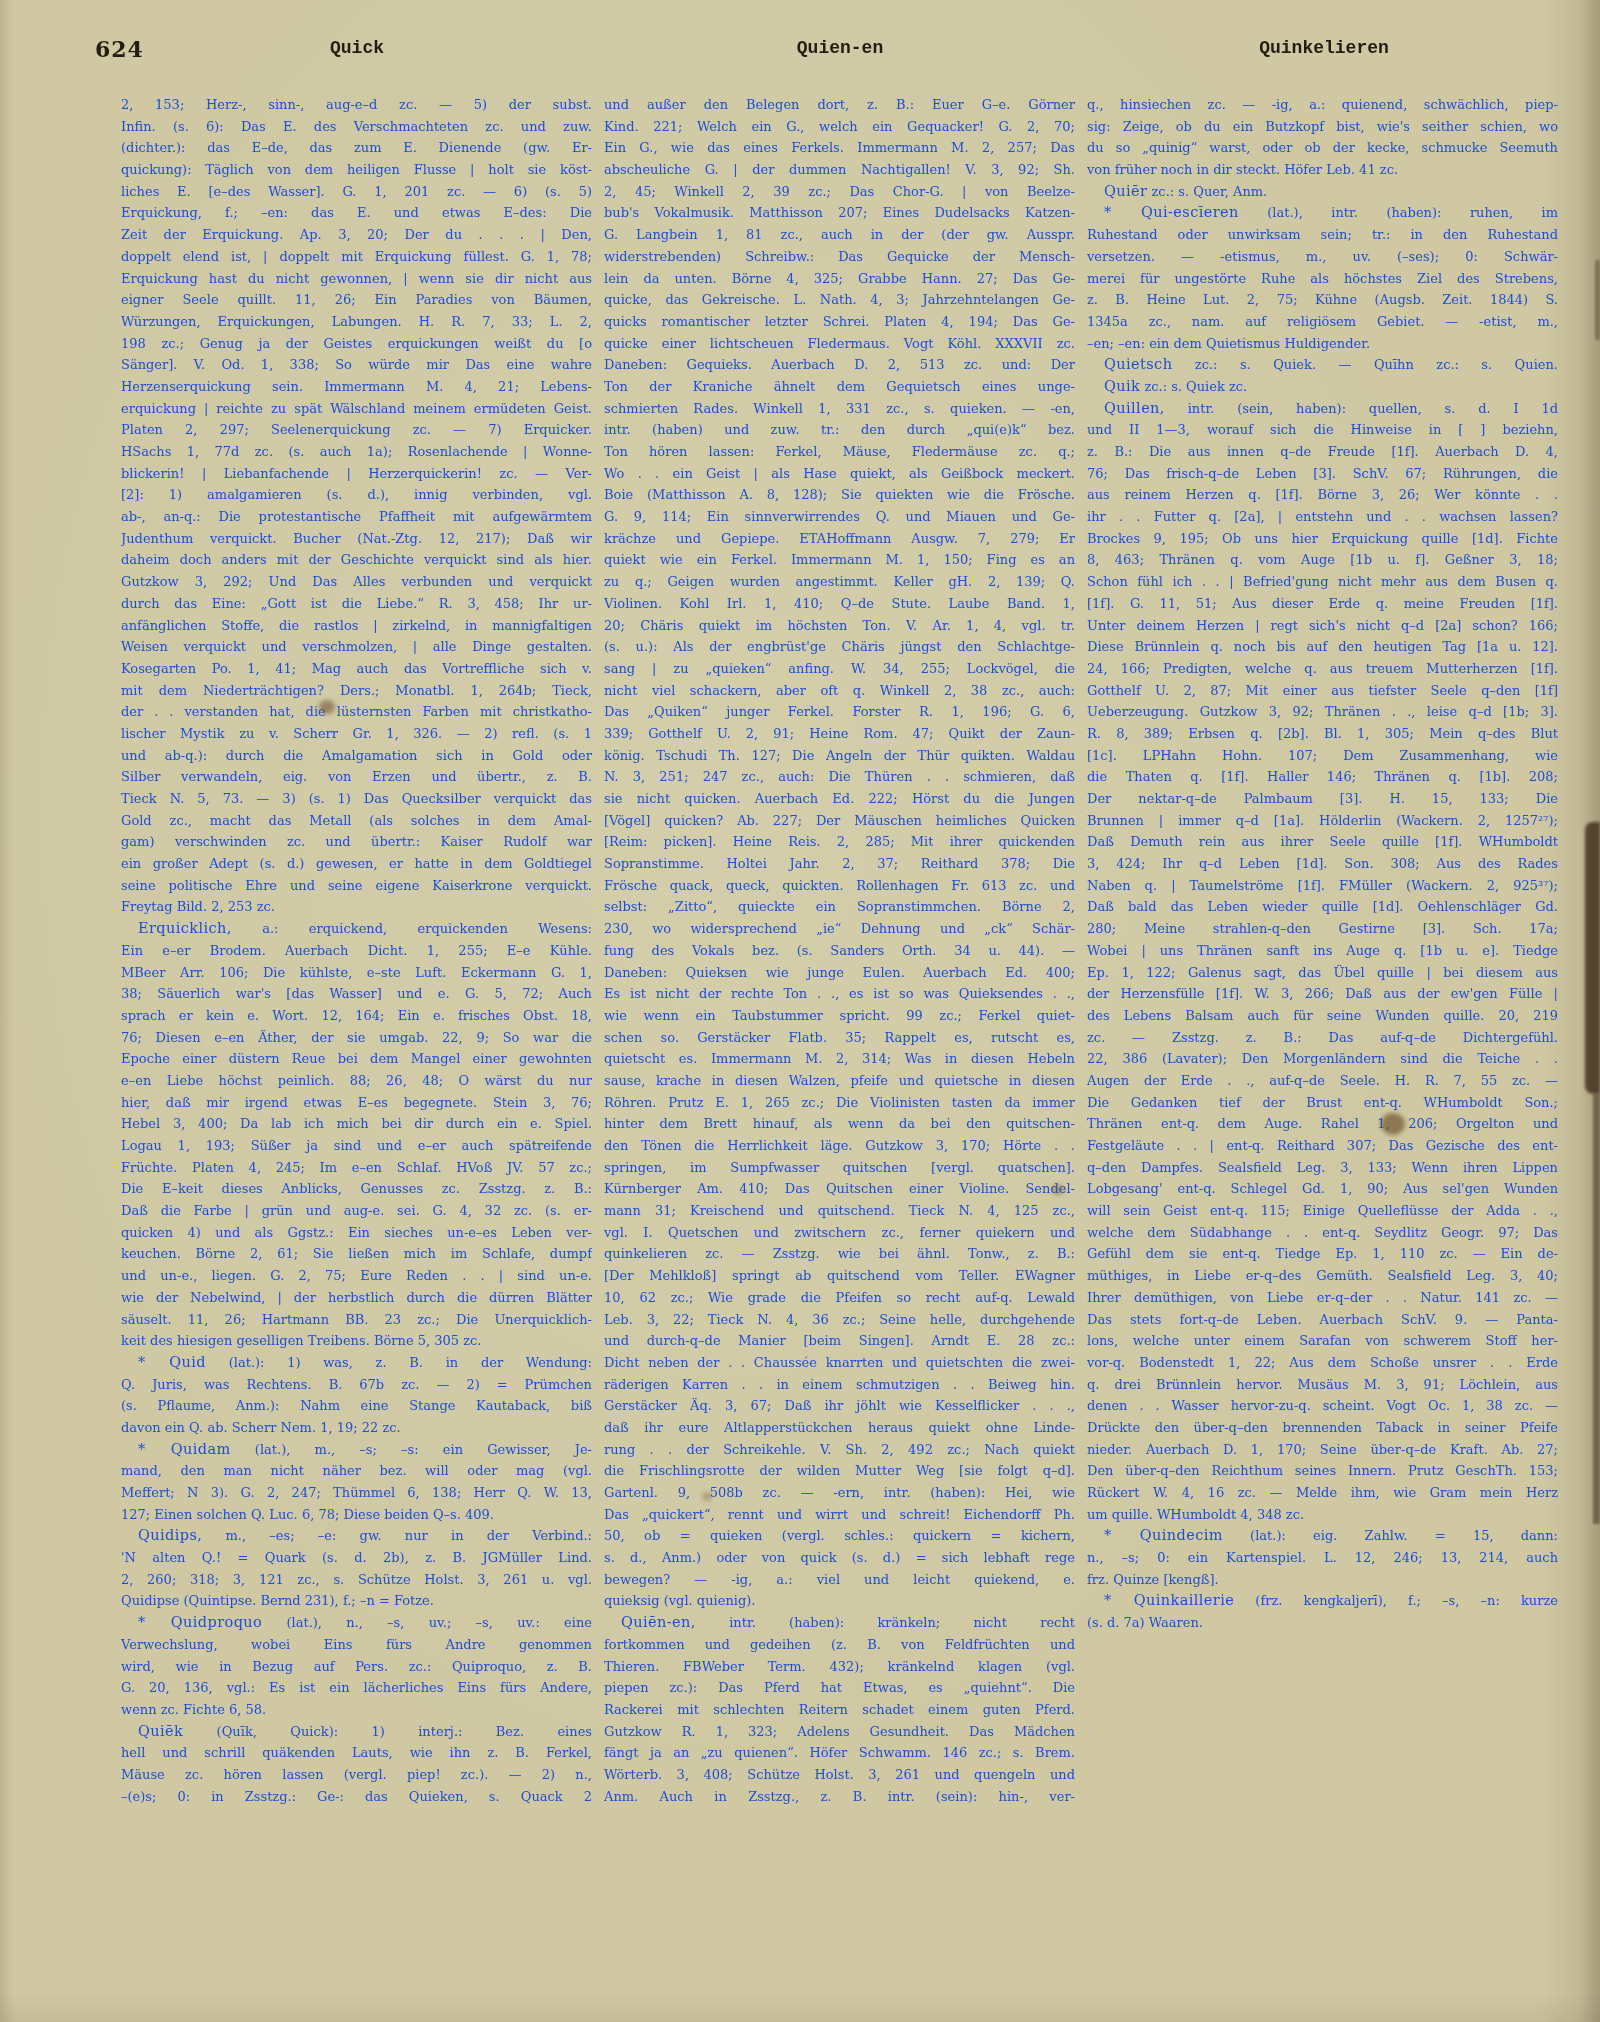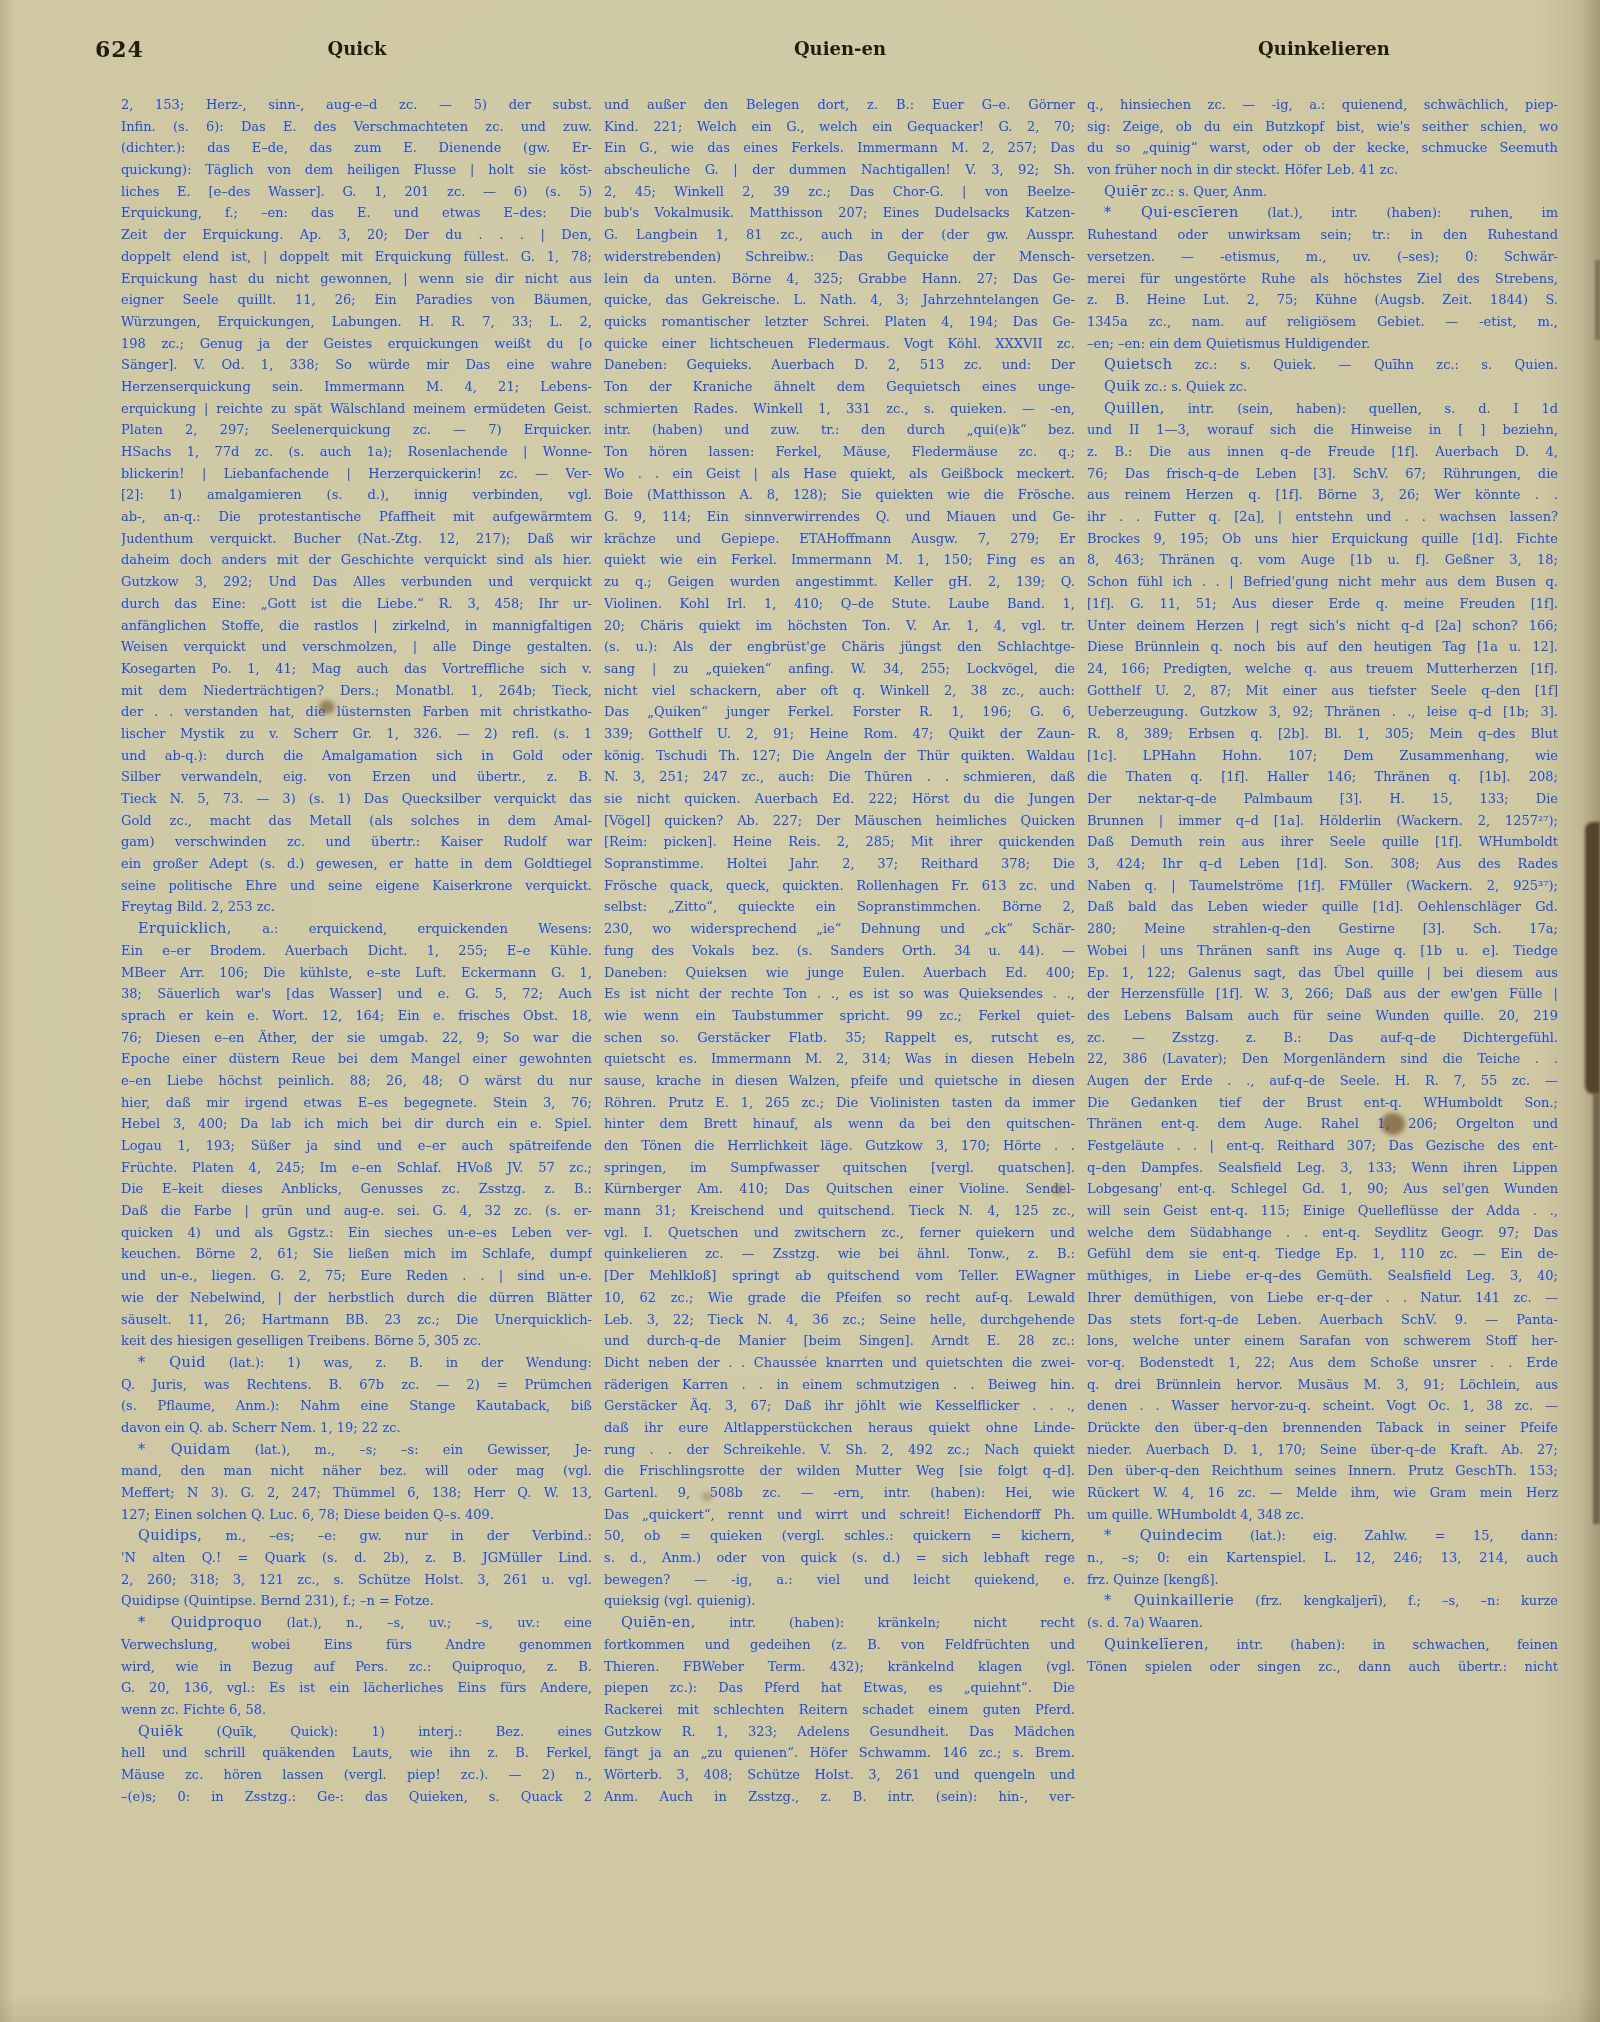--- a/index.html
+++ b/index.html
@@ -12,21 +12,21 @@
     position:absolute;inset:0;
     background:
       radial-gradient(ellipse at 45% 40%, rgba(255,255,240,0.10), rgba(0,0,0,0) 60%),
       linear-gradient(90deg, rgba(90,70,40,0.16) 0, rgba(0,0,0,0) 14px),
       linear-gradient(270deg, rgba(70,50,25,0.30) 0, rgba(90,70,40,0.10) 22px, rgba(0,0,0,0) 60px),
       linear-gradient(0deg, rgba(90,70,40,0.10) 0, rgba(0,0,0,0) 30px),
       #cfc8a3;
   }
   .hdr{position:absolute;top:36px;left:0;width:1600px;height:30px;color:#241c10;}
   .pageno{position:absolute;left:95px;top:0;font-size:22px;font-weight:bold;letter-spacing:1px;}
-  .rh{position:absolute;top:2px;transform:translateX(-50%);font-size:18px;font-weight:bold;}
+  .rh{position:absolute;top:2px;transform:translateX(-50%);font-size:18px;font-weight:bold;font-family:Liberation Mono, monospace;}
   .rh1{left:357px}.rh2{left:840px}.rh3{left:1324px}
   #textblock{position:absolute;left:121px;top:94px;width:1439px;height:1724px;
     display:flex;gap:12px;color:#241b0f;}
   .col{width:471px;flex:0 0 471px;}
   .block{margin:0;padding:0}
   .line{
     font-size:13px;line-height:21.7px;height:21.7px;overflow:hidden;
     text-align:justify;text-align-last:justify;white-space:nowrap;
   }
   .line.last{text-align-last:left;white-space:normal}
@@ -317,24 +317,20 @@
       </div>
       <div class="block indent">
         <div class="line"><b class="lead">* Quindecim</b> (lat.): eig. Zahlw. = 15, dann:</div>
         <div class="line">n., –s; 0: ein Kartenspiel. L. 12, 246; 13, 214, auch</div>
         <div class="line last">frz. Quinze [kengß].</div>
       </div>
       <div class="block indent">
         <div class="line"><b class="lead">* Quinkaillerie</b> (frz. kengkaljerī), f.; –s, –n: kurze</div>
         <div class="line last">(s. d. 7a) Waaren.</div>
       </div>
-      <div class="block indent">
-        <div class="line"><b class="lead">Quinkelīeren,</b> intr. (haben): in schwachen, feinen</div>
-        <div class="line">Tönen spielen oder singen zc., dann auch übertr.: nicht</div>
-      </div>
     </div>
 </div>
 
 <div class="stain" id="stain-1"></div>
 <div class="stain" id="stain-2"></div>
 <div class="stain" id="stain-3"></div>
 <div class="stain" id="stain-4"></div>
 <div class="edgeblob" id="edge-blob-1"></div>
 <div class="edgeblob" id="edge-blob-2"></div>
 <div class="edgeblob" id="edge-blob-3"></div>

